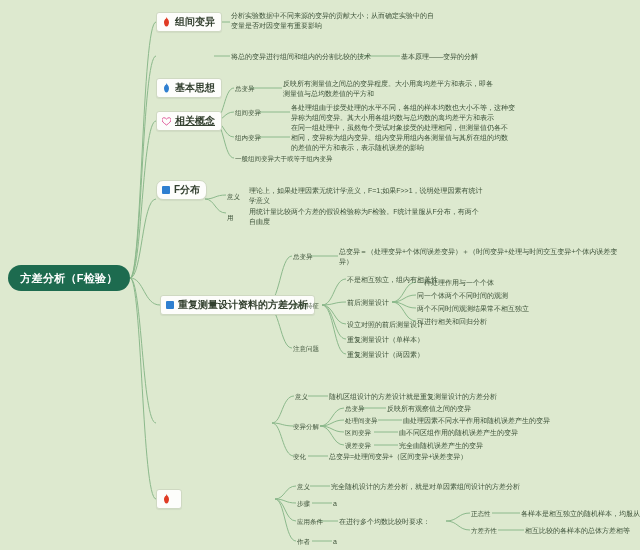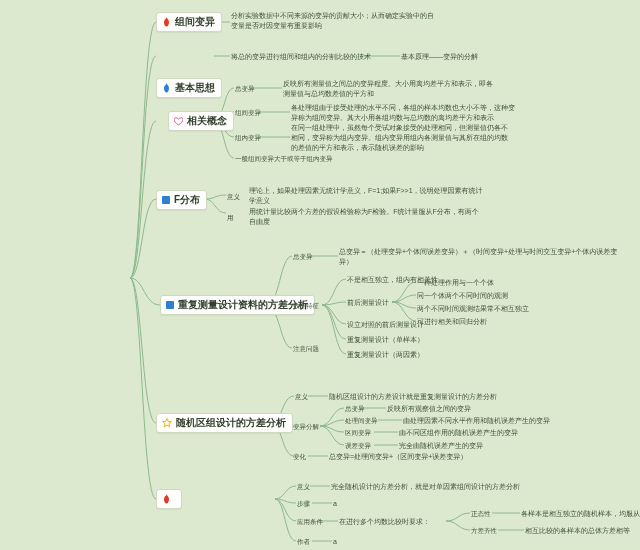--- a/index.html
+++ b/index.html
@@ -127,20 +127,23 @@
     <path d="M312 503 L332 503"></path>
     <path d="M318 521 L338 521"></path>
     <path d="M312 541 L332 541"></path>
 
     <path d="M446 521 C458 521 458 513 470 513"></path>
     <path d="M446 521 C458 521 458 530 470 530"></path>
     <path d="M492 513 L520 513"></path>
     <path d="M498 530 L524 530"></path>
   </svg>
 
+  <div class="node root">
+    <span>方差分析（F检验）</span>
+  </div>
 
   <div class="node l1" style="left:156px;top:12px;">
     <span class="ico">
       <svg width="9" height="10" viewBox="0 0 9 10">
           <path d="M4.5 0C5 2 7 2.6 7 5.2 7 7.4 5.9 9.6 4.5 9.6S2 7.4 2 5.2C2 3.4 3 3 3.3 1.6 3.6 2.8 4 2.4 4.5 0z" fill="#e03b24"></path>
         </svg>
     </span>
     <span>组间变异</span>
   </div>
   <div class="t wrap" style="left:231px;top:11px;width:205px;">分析实验数据中不同来源的变异的贡献大小；从而确定实验中的自变量是否对因变量有重要影响</div>
@@ -149,40 +152,40 @@
     <span class="ico">
       <svg width="9" height="10" viewBox="0 0 9 10">
           <path d="M4.5 0C5 2 7 2.6 7 5.2 7 7.4 5.9 9.6 4.5 9.6S2 7.4 2 5.2C2 3.4 3 3 3.3 1.6 3.6 2.8 4 2.4 4.5 0z" fill="#2f7fd0"></path>
         </svg>
     </span>
     <span>基本思想</span>
   </div>
   <div class="t" style="left:231px;top:52px;">将总的变异进行组间和组内的分割比较的技术</div>
   <div class="t" style="left:401px;top:52px;">基本原理——变异的分解</div>
 
-  <div class="node l1" style="left:168px;top:111px;">
+  <div class="node l1" style="left:156px;top:111px;text-decoration:underline;">
     <span class="ico">
       <svg width="9" height="9" viewBox="0 0 10 9">
           <path d="M5 8.4C1.6 6 0 4.4 0 2.6 0 1.2 1 .3 2.2.3 3 .3 4.5 1 5 1.8 5.5 1 7 .3 7.8.3 9 .3 10 1.2 10 2.6c0 1.8-1.6 3.4-5 5.8z" fill="none" stroke="#e05a9a" stroke-width="1.1"></path>
         </svg>
     </span>
     <span>相关概念</span>
   </div>
   <div class="t sm" style="left:235px;top:84px;">总变异</div>
   <div class="t wrap" style="left:283px;top:79px;width:215px;">反映所有测量值之间总的变异程度。大小用离均差平方和表示，即各测量值与总均数差值的平方和</div>
 
   <div class="t sm" style="left:235px;top:108px;">组间变异</div>
   <div class="t wrap" style="left:291px;top:103px;width:225px;">各处理组由于接受处理的水平不同，各组的样本均数也大小不等，这种变异称为组间变异。其大小用各组均数与总均数的离均差平方和表示</div>
 
   <div class="t sm" style="left:235px;top:133px;">组内变异</div>
   <div class="t wrap" style="left:291px;top:123px;width:220px;">在同一组处理中，虽然每个受试对象接受的处理相同，但测量值仍各不相同，变异称为组内变异。组内变异用组内各测量值与其所在组的均数的差值的平方和表示，表示随机误差的影响</div>
 
   <div class="t sm" style="left:235px;top:154px;">一般组间变异大于或等于组内变异</div>
 
-  <div class="node l1" style="left:156px;top:190px;">
+  <div class="node l1" style="left:156px;top:180px;border-radius:7px;">
     <span class="ico">
       <svg width="8" height="8" viewBox="0 0 8 8">
           <rect x="0" y="0" width="8" height="8" rx="1" fill="#2f7fd0"></rect>
         </svg>
     </span>
     <span>F分布</span>
   </div>
   <div class="t sm" style="left:227px;top:192px;">意义</div>
   <div class="t wrap" style="left:249px;top:186px;width:235px;">理论上，如果处理因素无统计学意义，F=1;如果F&gt;&gt;1，说明处理因素有统计学意义</div>
   <div class="t sm" style="left:227px;top:213px;">用</div>
@@ -205,28 +208,20 @@
   <div class="t" style="left:417px;top:278px;">一种处理作用与一个个体</div>
   <div class="t" style="left:417px;top:291px;">同一个体两个不同时间的观测</div>
   <div class="t" style="left:417px;top:304px;">两个不同时间观测结果常不相互独立</div>
   <div class="t" style="left:417px;top:317px;">可进行相关和回归分析</div>
   <div class="t" style="left:347px;top:320px;">设立对照的前后测量设计</div>
   <div class="t" style="left:347px;top:335px;">重复测量设计（单样本）</div>
   <div class="t" style="left:347px;top:350px;">重复测量设计（两因素）</div>
 
   <div class="t sm" style="left:293px;top:344px;">注意问题</div>
 
-  <div class="node l1" style="left:156px;top:413px;">
-    <span class="ico">
-      <svg width="10" height="10" viewBox="0 0 10 10">
-          <path d="M5 .6l1.3 2.8 3 .3-2.3 2 .7 3L5 7.2 2.3 8.7l.7-3-2.3-2 3-.3z" fill="none" stroke="#f0b400" stroke-width="1"></path>
-        </svg>
-    </span>
-    <span>随机区组设计的方差分析</span>
-  </div>
   <div class="t sm" style="left:295px;top:392px;">意义</div>
   <div class="t" style="left:329px;top:392px;">随机区组设计的方差设计就是重复测量设计的方差分析</div>
 
   <div class="t sm" style="left:293px;top:422px;">变异分解</div>
   <div class="t sm" style="left:345px;top:404px;">总变异</div>
   <div class="t" style="left:387px;top:404px;">反映所有观察值之间的变异</div>
   <div class="t sm" style="left:345px;top:416px;">处理间变异</div>
   <div class="t" style="left:403px;top:416px;">由处理因素不同水平作用和随机误差产生的变异</div>
   <div class="t sm" style="left:345px;top:428px;">区间变异</div>
   <div class="t" style="left:399px;top:428px;">由不同区组作用的随机误差产生的变异</div>

